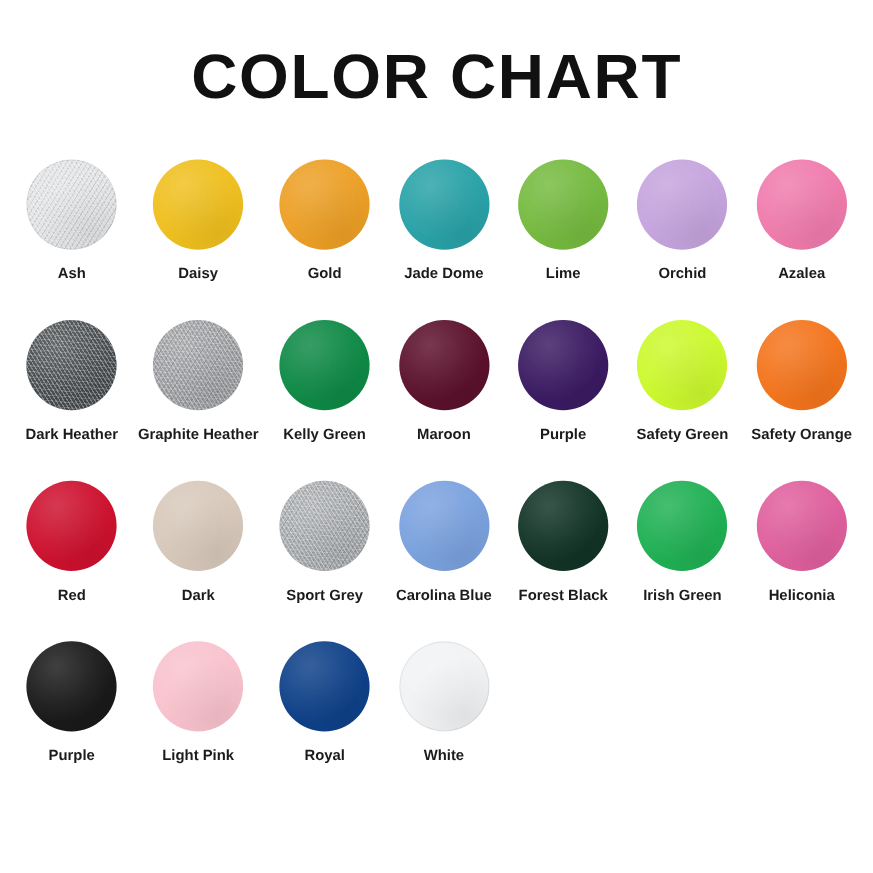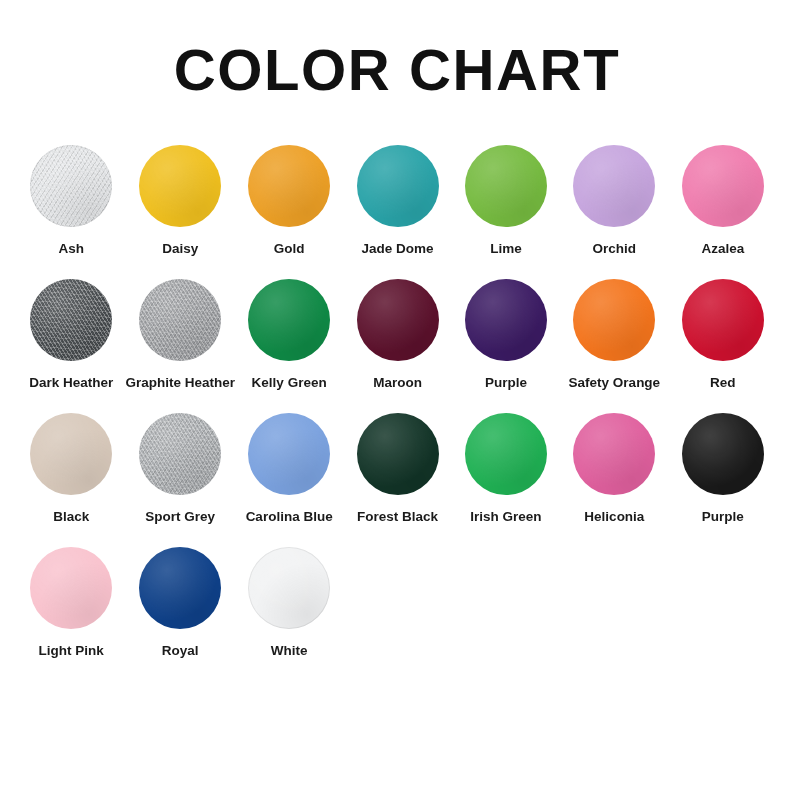--- a/index.html
+++ b/index.html
@@ -33,20 +33,21 @@
   }
   .swatch-grid {
     margin: 0 auto;
     padding-top: 46px;
     width: 760px;
     display: grid;
     grid-template-columns: repeat(7, 1fr);
     grid-auto-rows: 134px;
     column-gap: 0px;
     row-gap: 0px;
+    gap: 12px;
   }
   .swatch-cell {
     display: flex;
     flex-direction: column;
     align-items: center;
     justify-content: flex-start;
   }
   .swatch-dot {
     width: 82px;
     height: 82px;
@@ -140,30 +141,34 @@
       </div>
       <div class="swatch-cell">
         <div class="swatch-dot" style="background-color: rgb(92, 17, 44);"></div>
         <div class="swatch-label">Maroon</div>
       </div>
       <div class="swatch-cell">
         <div class="swatch-dot" style="background-color: rgb(59, 27, 99);"></div>
         <div class="swatch-label">Purple</div>
       </div>
       <div class="swatch-cell">
+        <div class="swatch-dot" style="background-color: rgb(204, 249, 46);"></div>
+        <div class="swatch-label">Safety Green</div>
+      </div>
+      <div class="swatch-cell">
         <div class="swatch-dot" style="background-color: rgb(244, 117, 29);"></div>
         <div class="swatch-label">Safety Orange</div>
       </div>
       <div class="swatch-cell">
         <div class="swatch-dot" style="background-color: rgb(206, 17, 47);"></div>
         <div class="swatch-label">Red</div>
       </div>
       <div class="swatch-cell">
         <div class="swatch-dot" style="background-color: rgb(216, 201, 187);"></div>
-        <div class="swatch-label">Black</div>
+        <div class="swatch-label">Dark</div>
       </div>
       <div class="swatch-cell">
         <div class="swatch-dot textured" style="background-color: rgb(168, 171, 174);"></div>
         <div class="swatch-label">Sport Grey</div>
       </div>
       <div class="swatch-cell">
         <div class="swatch-dot" style="background-color: rgb(123, 162, 223);"></div>
         <div class="swatch-label">Carolina Blue</div>
       </div>
       <div class="swatch-cell">

